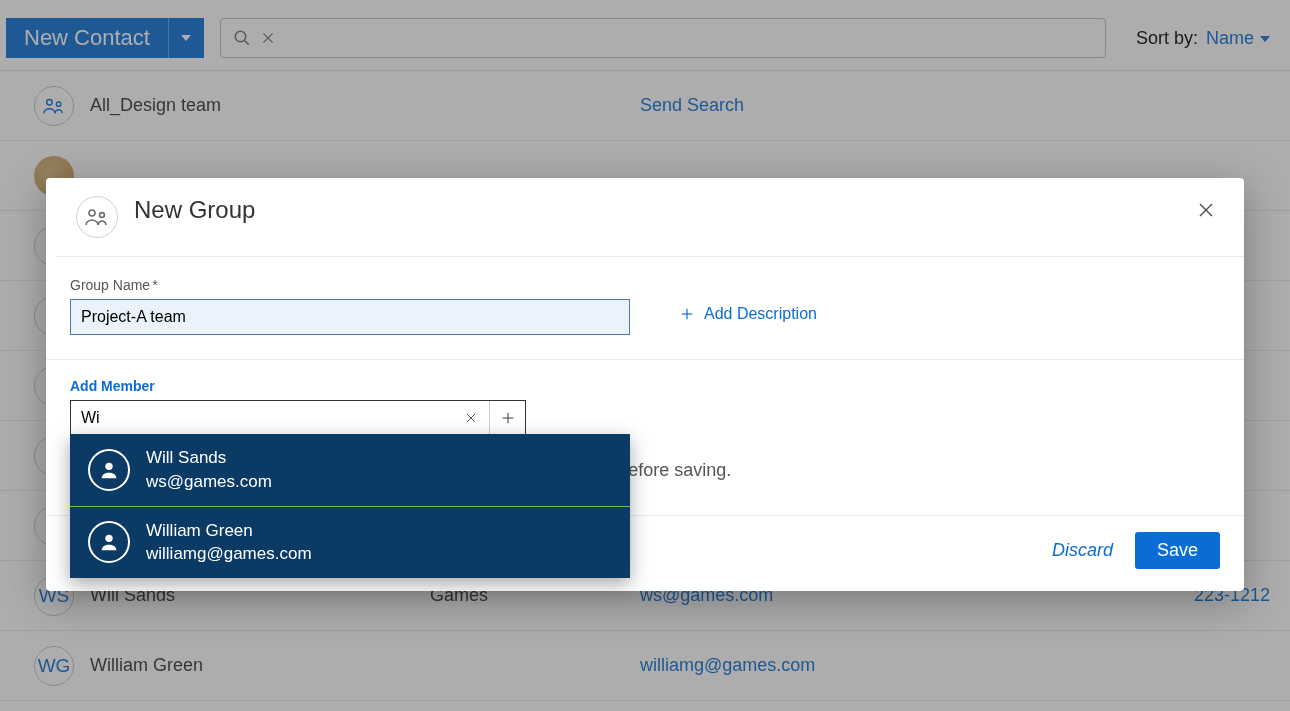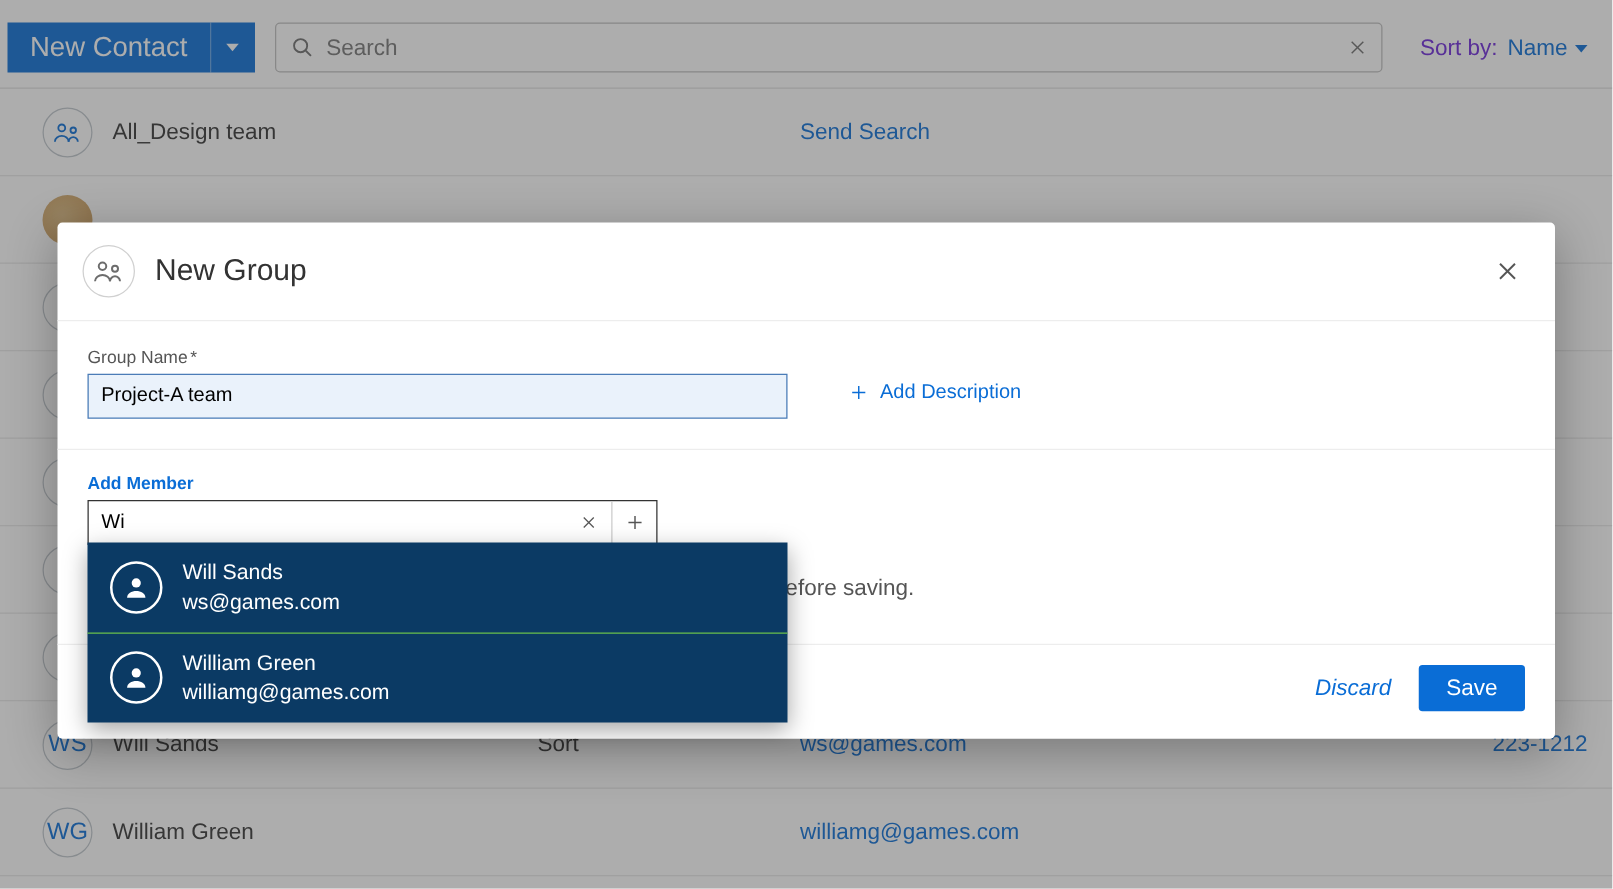--- a/index.html
+++ b/index.html
@@ -8,40 +8,40 @@
   
   .toolbar { display: flex; align-items: center; gap: 16px; padding: 18px 20px 12px 6px; }
   .btn-primary-split { display: flex; height: 40px; }
   .btn-primary { background: #0a6dd6; color: #fff; padding: 0 18px; font-size: 22px; border: none; display: flex; align-items: center; }
   .btn-primary-drop { background: #0a6dd6; color: #fff; width: 36px; border: none; border-left: 1px solid rgba(255,255,255,0.35); display: flex; align-items: center; justify-content: center; }
   .search-wrap { flex: 1; display: flex; align-items: center; border: 1px solid #bfbfbf; border-radius: 4px; height: 40px; padding: 0 12px; }
   .search-wrap .icon-search { color: #6d6d6d; margin-right: 10px; }
   .search-wrap input { flex: 1; border: none; outline: none; font-size: 18px; background: transparent; color: #333; }
   .search-wrap .icon-x { color: #6d6d6d; cursor: pointer; }
   .sortby { display: flex; align-items: center; gap: 8px; font-size: 18px; padding-left: 14px; }
-  .sortby .label { color: #6d28d9; }
+  .sortby .label { color: #000000; }
   .sortby .value { color: #0a6dd6; display: flex; align-items: center; gap: 6px; }
   .sortby .tri { border-left: 5px solid transparent; border-right: 5px solid transparent; border-top: 6px solid #0a6dd6; margin-top: 2px; }
 
   
   .contact-list { border-top: 1px solid #e0e0e0; }
   .row { display: grid; grid-template-columns: 90px 340px 210px 430px 1fr; align-items: center; height: 70px; border-bottom: 1px solid #e8e8e8; padding-right: 20px; }
   .avatar { width: 40px; height: 40px; border-radius: 50%; border: 1px solid #bfc6cc; display: flex; align-items: center; justify-content: center; color: #0a6dd6; font-size: 19px; margin-left: 34px; background: #fff; }
   .avatar.img { background: radial-gradient(circle at 40% 40%, #d9b77e, #c89654); border: none; }
   .name { color: #333; font-size: 18px; }
   .company { color: #333; font-size: 18px; }
   .link { color: #0a6dd6; font-size: 18px; }
   .phone { color: #0a6dd6; font-size: 18px; text-align: right; }
 
   
   .scrim { position: absolute; inset: 0; background: rgba(60,60,60,0.42); }
 
   
   .modal { position: absolute; left: 46px; right: 46px; top: 178px; background: #fff; border-radius: 4px; box-shadow: 0 10px 40px rgba(0,0,0,0.3); padding: 0; }
-  .modal-header { display: flex; align-items: center; padding: 18px 24px 18px 20px; border-bottom: 1px solid #ededed; }
+  .modal-header { display: flex; align-items: flex-start; padding: 18px 24px 18px 20px; border-bottom: 1px solid #ededed; margin-left: 10px; }
   .modal-header .group-ico { width: 42px; height: 42px; border: 1px solid #d0d0d0; border-radius: 50%; display: flex; align-items: center; justify-content: center; margin-right: 16px; color: #555; }
   .modal-header h2 { font-size: 24px; font-weight: 400; color: #333; flex: 1; }
   .modal-header .close { color: #555; cursor: pointer; width: 28px; height: 28px; display: flex; align-items: center; justify-content: center; }
 
   .modal-body { padding: 20px 24px 10px; }
   .two-col { display: grid; grid-template-columns: 560px 1fr; gap: 50px; align-items: start; }
   .field-label { font-size: 14px; color: #555; margin-bottom: 6px; display: block; }
   .field-label.blue { color: #0a6dd6; font-weight: 600; }
   .field-label .req { margin-left: 2px; }
   .txt { width: 100%; height: 36px; border: 1px solid #4b7cb7; padding: 0 10px; font-size: 16px; background: #eaf2fb; outline: none; }
@@ -80,21 +80,20 @@
       <span class="tri-white"></span>
     </button>
   </div>
   <div class="search-wrap">
     <span class="icon-search">
       <svg width="18" height="18" viewBox="0 0 24 24" fill="none" stroke="currentColor" stroke-width="2">
           <circle cx="10" cy="10" r="7"></circle>
           <line x1="21" y1="21" x2="15.5" y2="15.5"></line>
         </svg>
     </span>
-    <input type="text" placeholder="Search" style="">
     <span class="icon-x">
       <svg width="14" height="14" viewBox="0 0 24 24" stroke="currentColor" stroke-width="2">
           <line x1="4" y1="4" x2="20" y2="20"></line>
           <line x1="20" y1="4" x2="4" y2="20"></line>
         </svg>
     </span>
   </div>
   <div class="sortby">
     <span class="label">Sort by:</span>
     <span class="value">
@@ -157,21 +156,21 @@
   <div class="row">
     <div class="avatar"></div>
     <div></div>
       <div></div>
       <div></div>
       <div></div>
   </div>
   <div class="row">
     <div class="avatar">WS</div>
     <div class="name">Will Sands</div>
-    <div class="company">Sort</div>
+    <div class="company">Games</div>
     <div class="link">ws@games.com</div>
     <div class="phone">223-1212</div>
   </div>
   <div class="row">
     <div class="avatar">WG</div>
     <div class="name">William Green</div>
     <div class="company"></div>
     <div class="link">williamg@games.com</div>
     <div class="phone"></div>
   </div>

